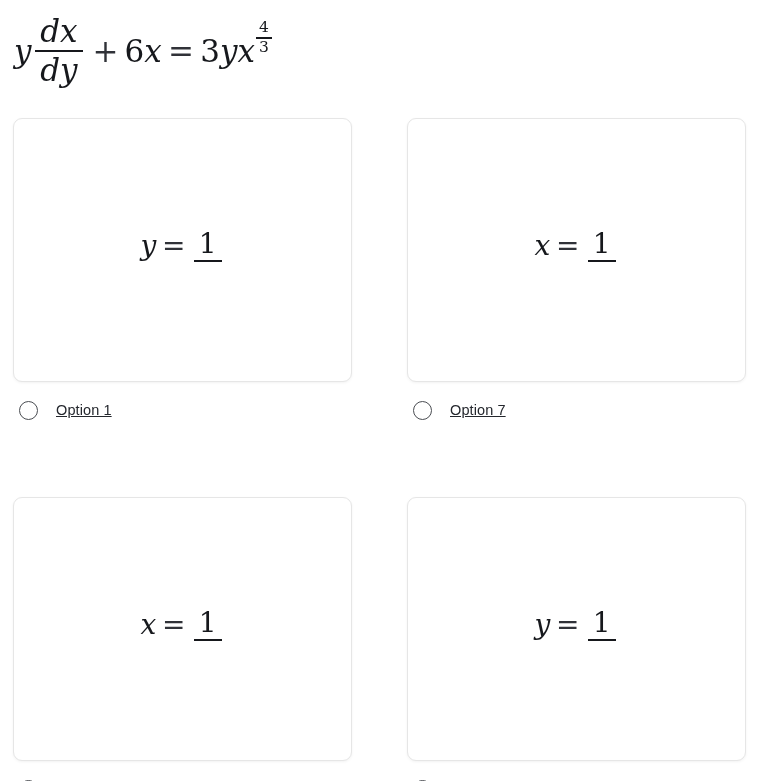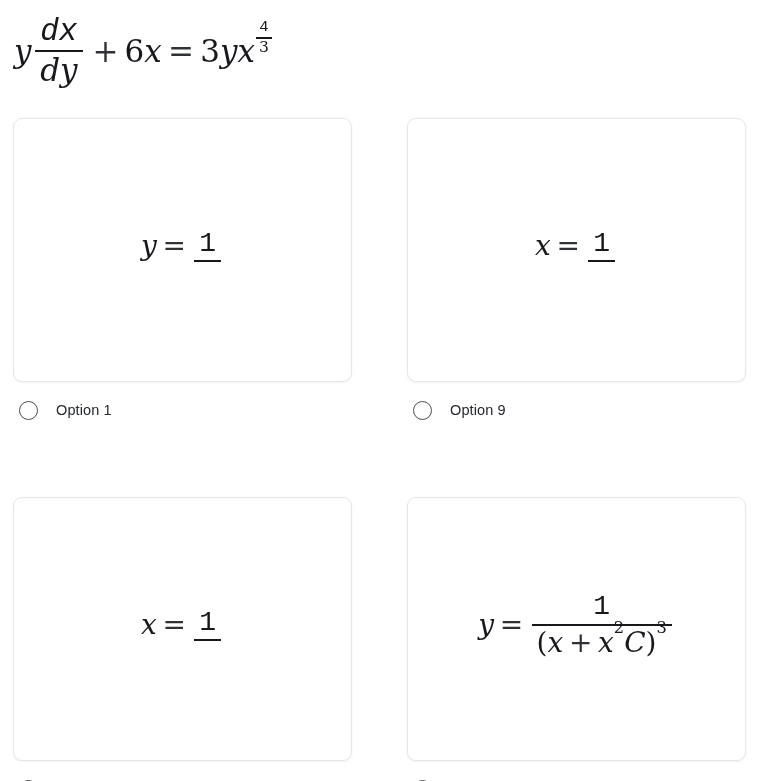--- a/index.html
+++ b/index.html
@@ -60,21 +60,21 @@
     vertical-align: middle;
     margin: 0 .10em;
     line-height: 1;
   }
   .frac > .num,
   .frac > .den {
     display: block;
     padding: 0 .18em;
     white-space: nowrap;
   }
-  .frac > .num { padding-bottom: .10em; font-family: Liberation Mono, monospace; }
+  .frac > .num { padding-bottom: .10em; }
   .frac > .den { padding-top: .10em; }
   .frac > .bar {
     display: block;
     width: 100%;
     height: 2px;
     background: #16181c;
   }
 
   
   .frac.small {
@@ -140,20 +140,21 @@
     box-sizing: border-box;
     flex: 0 0 auto;
     background: #ffffff;
   }
   .radio-label {
     margin-left: 18px;
     font-size: 14.5px;
     color: #24272d;
     font-family: "Liberation Sans", sans-serif;
     letter-spacing: .1px;
+    text-decoration: underline;
   }
 </style>
 </head>
 <body>
 
 <div class="question">
   <span class="math q-eq">
     <span class="it">y</span>
     <span class="frac">
       <span class="num it">dx</span>
@@ -206,21 +207,21 @@
             <span class="op">=</span>
             <span class="frac">
               <span class="num rm">1</span>
               <span class="bar"></span>
             </span>
           </span>
         </div>
       </div>
       <div class="radio-row">
         <span class="radio"></span>
-        <span class="radio-label">Option 9</span>
+        <span class="radio-label">Option 7</span>
       </div>
     </div>
 
   </div>
 
   <div class="row">
 
     <div class="option">
       <div class="card">
         <div class="card-inner">
@@ -242,23 +243,20 @@
 
     <div class="option">
       <div class="card">
         <div class="card-inner">
           <span class="math ans-eq">
             <span class="it">y</span>
             <span class="op">=</span>
             <span class="frac">
               <span class="num rm">1</span>
               <span class="bar"></span>
-              <span class="den">
-                <span class="rm">(</span><span class="it">x</span><span class="op">+</span><span class="it">x</span><span class="sup rm">2</span><span class="it">C</span><span class="rm">)</span><span class="sup rm">3</span>
-              </span>
             </span>
           </span>
         </div>
       </div>
       <div class="radio-row">
         <span class="radio"></span>
 
       </div>
     </div>
 

